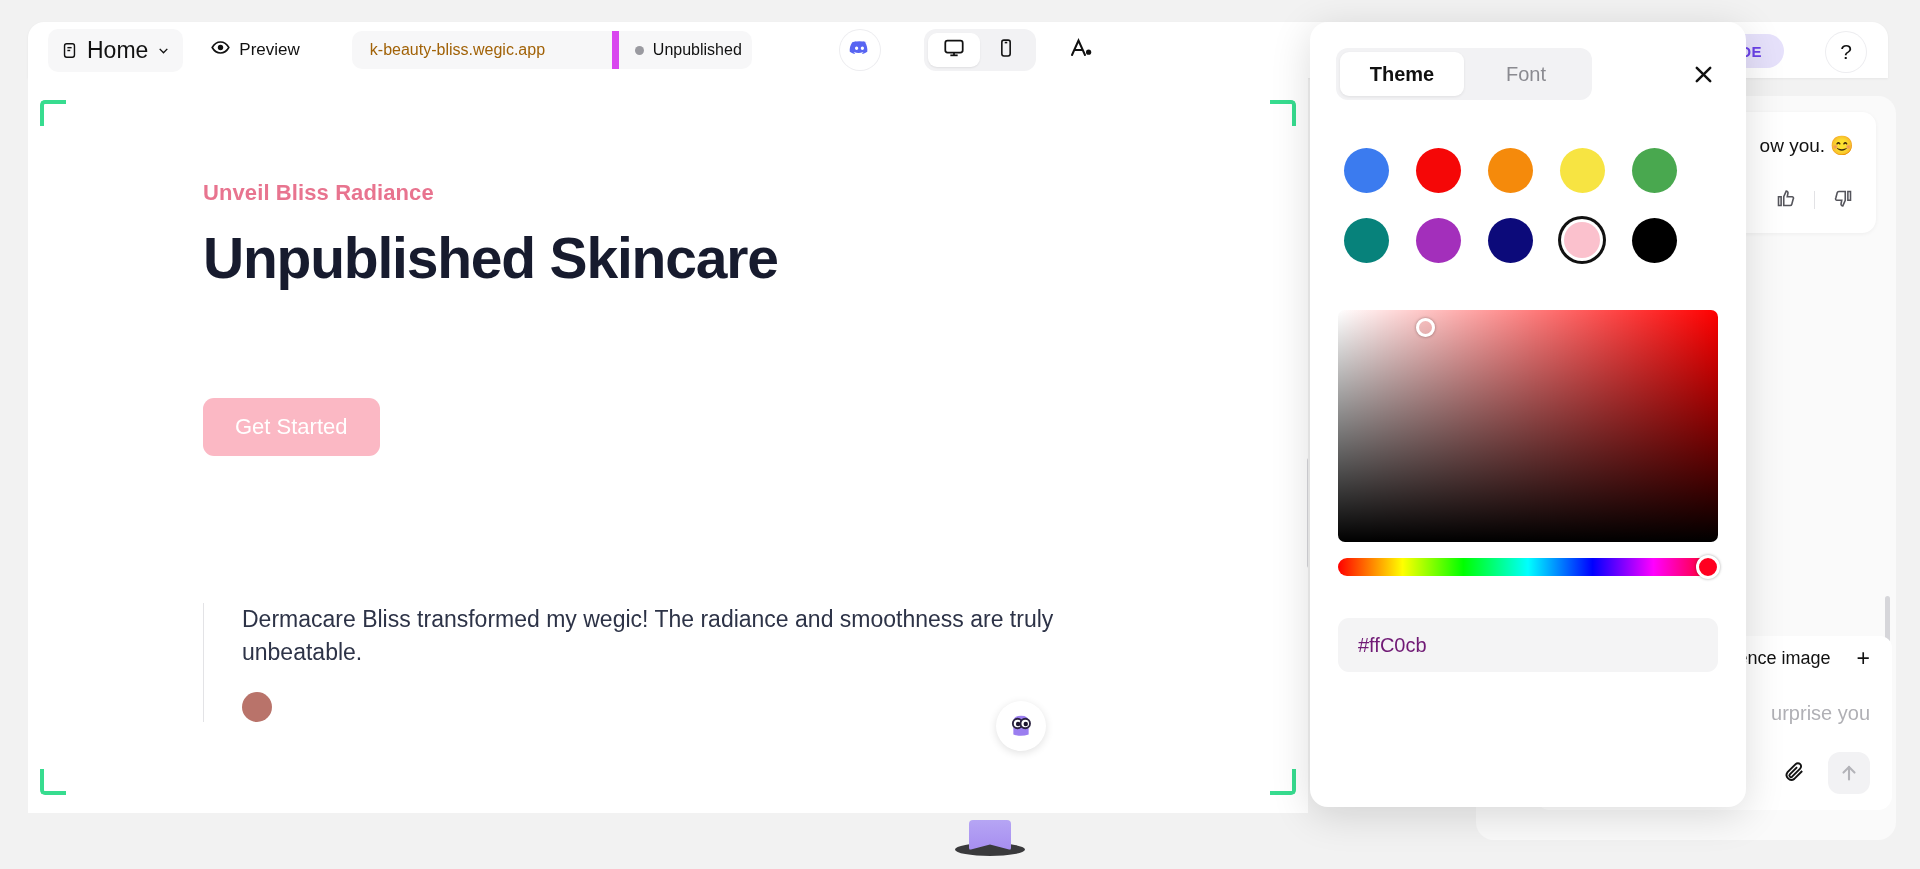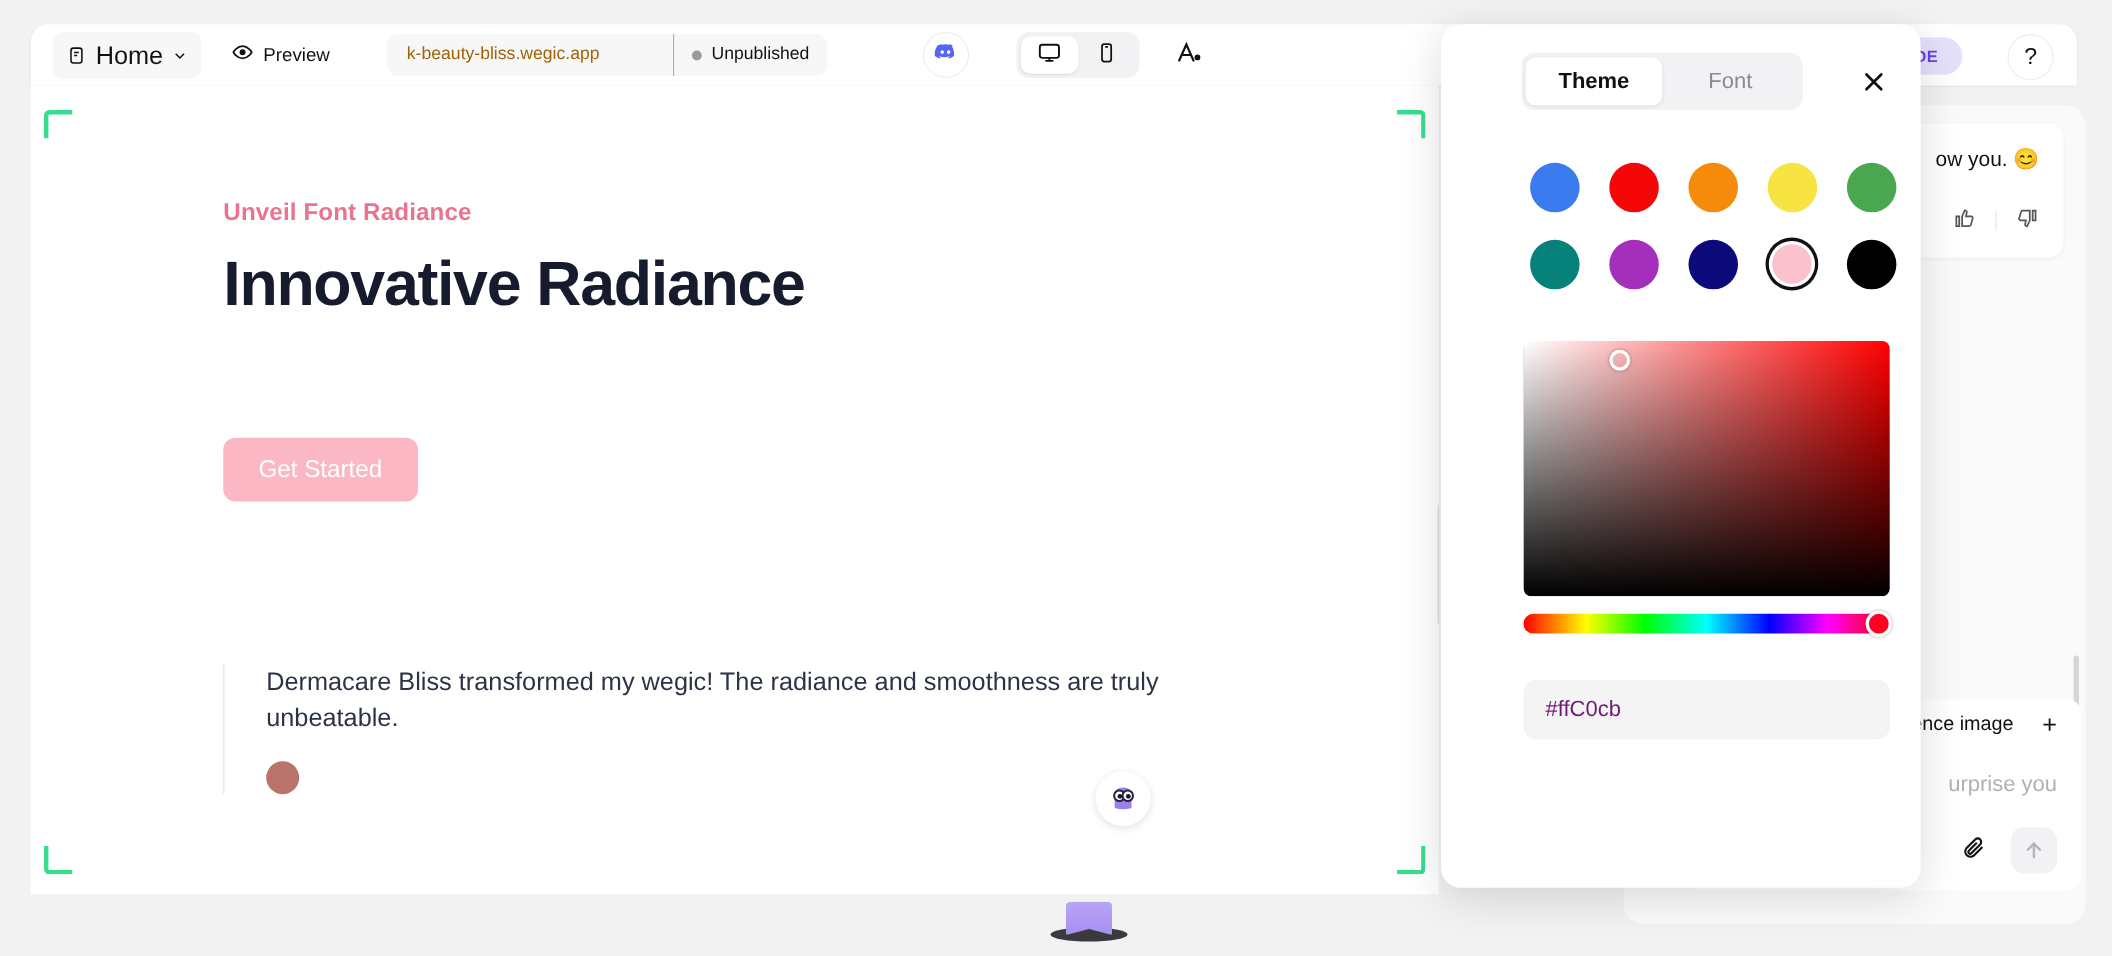--- a/index.html
+++ b/index.html
@@ -35,21 +35,21 @@
   .tb-urlwrap {
     margin-left: 52px; width: 260px; height: 38px;
     background: #f7f7f8; border-radius: 10px 0 0 10px;
     display: flex; align-items: center; padding-left: 18px;
   }
   .tb-url { font-size: 16px; color: #a16207; }
   .tb-pubwrap {
     width: 140px; height: 38px; background: #f7f7f8;
     border-radius: 0 10px 10px 0;
     display: flex; align-items: center; gap: 9px; padding-left: 16px;
-    border-left: 1px solid #d946ef;
+    border-left: 7px solid #d946ef;
   }
   .dot-gray { width: 9px; height: 9px; border-radius: 50%; background: #9a9aa0; }
   .tb-pub { font-size: 16px; color: #111; }
   .tb-discord {
     margin-left: 88px; width: 40px; height: 40px; border-radius: 50%;
     background: #fff; box-shadow: 0 0 0 1px #ededf0;
     display: flex; align-items: center; justify-content: center; cursor: pointer;
   }
   .tb-devices {
     margin-left: 44px; display: flex; align-items: center;
@@ -189,21 +189,20 @@
     width: 5px; height: 90px; border-radius: 3px; background: #d6d6da;
   }
 
   
   .theme-panel {
     position: absolute; left: 1310px; top: 22px;
     width: 436px; height: 785px;
     background: #ffffff; border-radius: 18px;
     box-shadow: 0 8px 40px rgba(0,0,0,.14);
     z-index: 30;
-    padding-left: 47px;
   }
   .tp-head {
     display: flex; align-items: center;
     padding: 26px 26px 0 26px;
   }
   .tp-seg {
     display: flex; background: #f2f2f4; border-radius: 12px; padding: 4px;
   }
   .tp-tab {
     width: 124px; height: 44px; border-radius: 9px;
@@ -354,22 +353,22 @@
     </div>
   </div>
 
   <div class="canvas">
     <div class="corner tl"></div>
     <div class="corner tr"></div>
     <div class="corner bl"></div>
     <div class="corner br"></div>
 
     <div class="hero">
-      <div class="hero-eyebrow">Unveil Font Radiance</div>
-      <div class="hero-title">Innovative Radiance</div>
+      <div class="hero-eyebrow">Unveil Bliss Radiance</div>
+      <div class="hero-title">Unpublished Skincare</div>
       <div class="hero-cta">Get Started</div>
     </div>
 
     <div class="testimonial">
       <div class="testimonial-text">Dermacare Bliss transformed my wegic! The radiance and smoothness are truly unbeatable.</div>
       <div class="testimonial-avatar"></div>
     </div>
 
     <div class="mascot">
       <svg width="34" height="34" viewBox="0 0 40 40">

